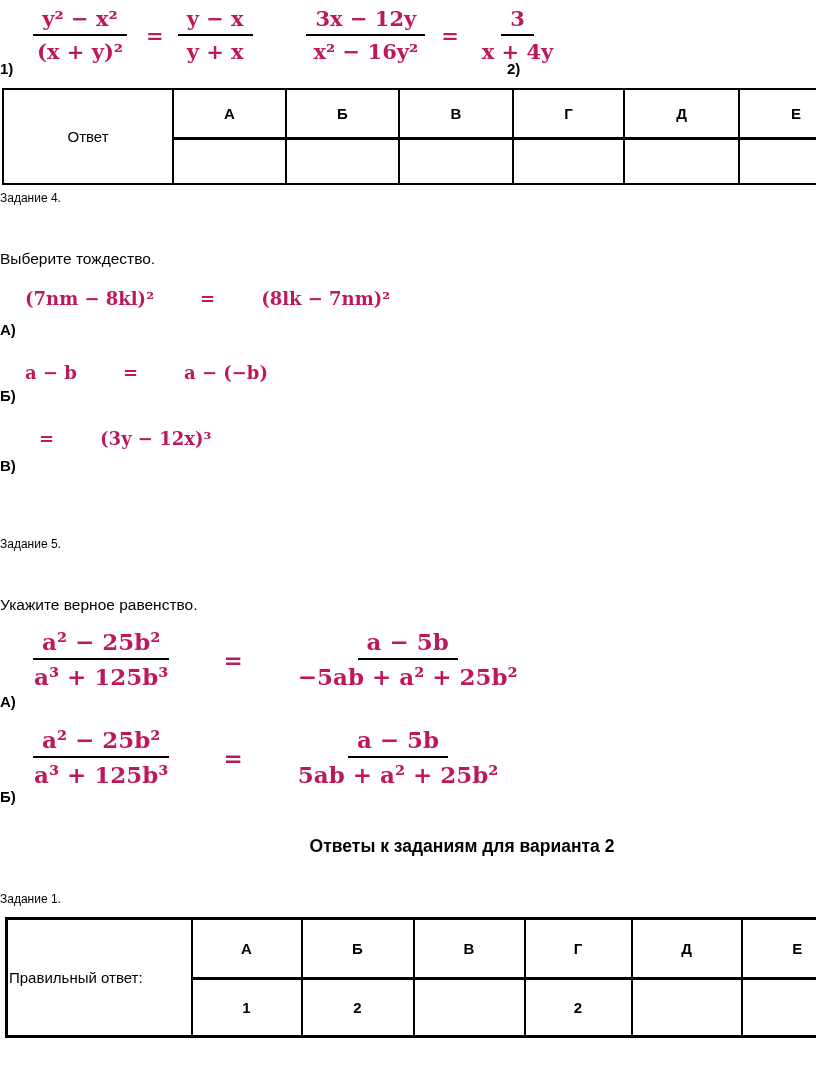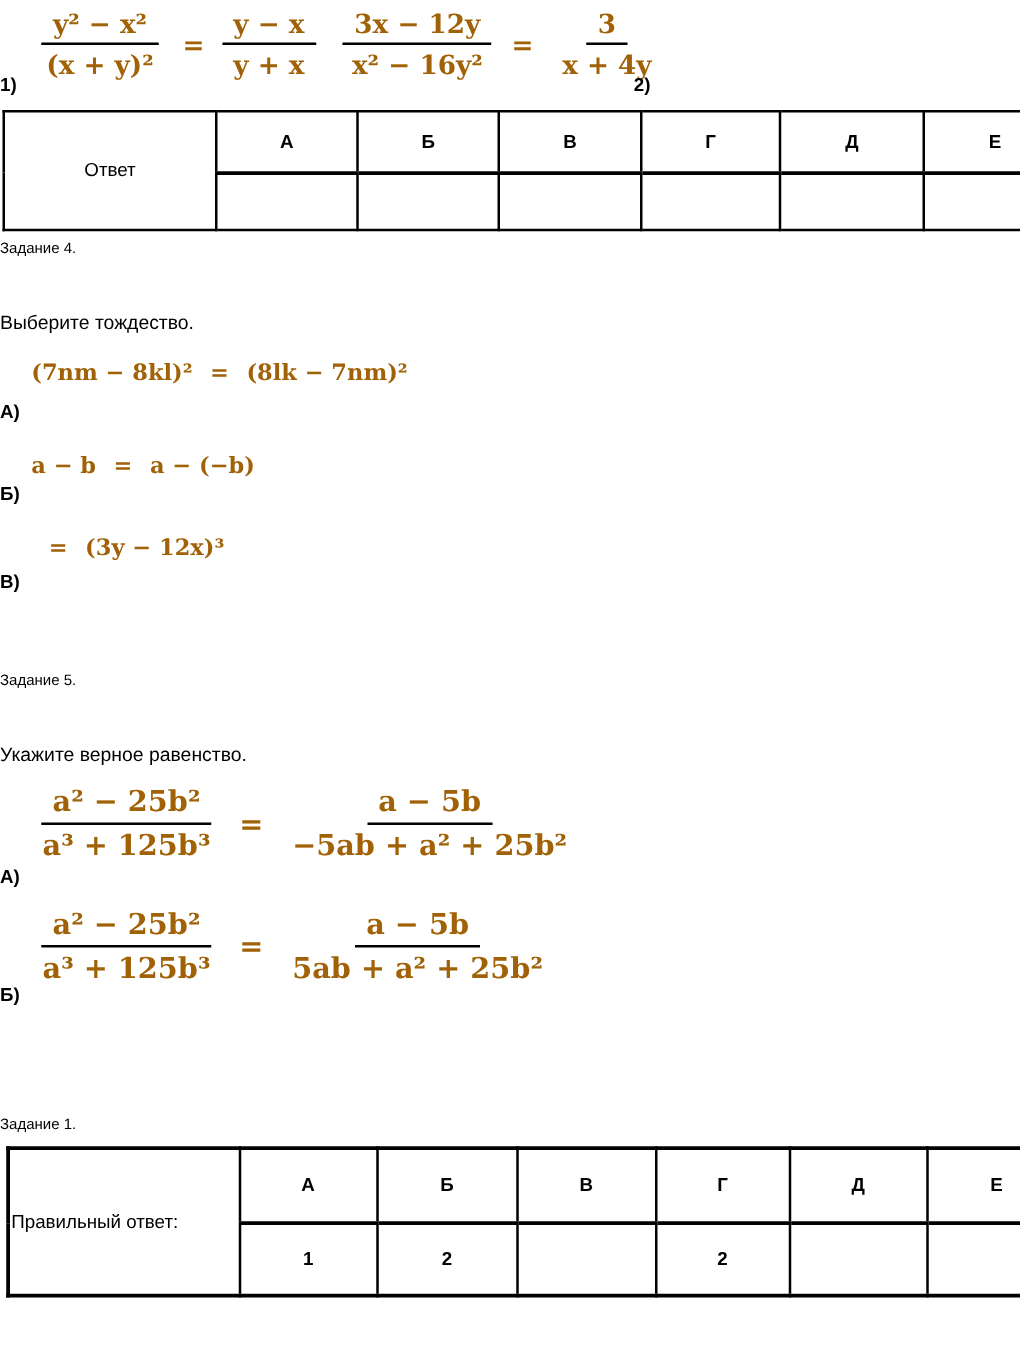--- a/index.html
+++ b/index.html
@@ -5,21 +5,21 @@
   * { box-sizing: border-box; }
   html, body { margin: 0; padding: 0; }
   body {
     width: 816px; height: 1076px; overflow: hidden;
     background: #ffffff; color: #000000;
     font-family: "Liberation Sans", sans-serif;
   }
   #page { position: relative; width: 816px; height: 1076px; overflow: hidden; }
 
   
-  .math { font-family: "DejaVu Serif", serif; font-weight: 600; color: #a16207; }
+  .math { font-family: "DejaVu Serif", serif; font-weight: 600; color: #be185d; gap: 32px; }
   .top-row { position: absolute; top: 6px; left: 0; display: flex; align-items: center; font-size: 21px; }
   .mrow { display: flex; align-items: center; }
   .g1 { margin-left: 28px; }
   .g2 { margin-left: 20px; }
   .eq { margin: 0 14px; }
   .frac { display: inline-flex; flex-direction: column; align-items: center; text-align: center; }
   .frac .num { border-bottom: 2px solid #000; padding: 0 9px 3px; white-space: nowrap; }
   .frac .den { padding: 3px 9px 0; white-space: nowrap; }
   .flabel { position: absolute; font-weight: bold; font-size: 15px; font-family: "Liberation Sans", sans-serif; }
 
@@ -167,20 +167,21 @@
         <span class="den">a³ + 125b³</span>
       </span>
       <span class="eq">=</span>
       <span class="frac">
         <span class="num">a − 5b</span>
         <span class="den">5ab + a² + 25b²</span>
       </span>
     </div>
   </div>
 
+  <div class="title">Ответы к заданиям для варианта 2</div>
   <div class="heading" style="top:892px">Задание 1.</div>
 
   <table class="tbl tbl2">
     <colgroup>
       <col style="width:185px">
         <col style="width:110px">
         <col style="width:112px">
       <col style="width:111px">
         <col style="width:107px">
         <col style="width:110px">

